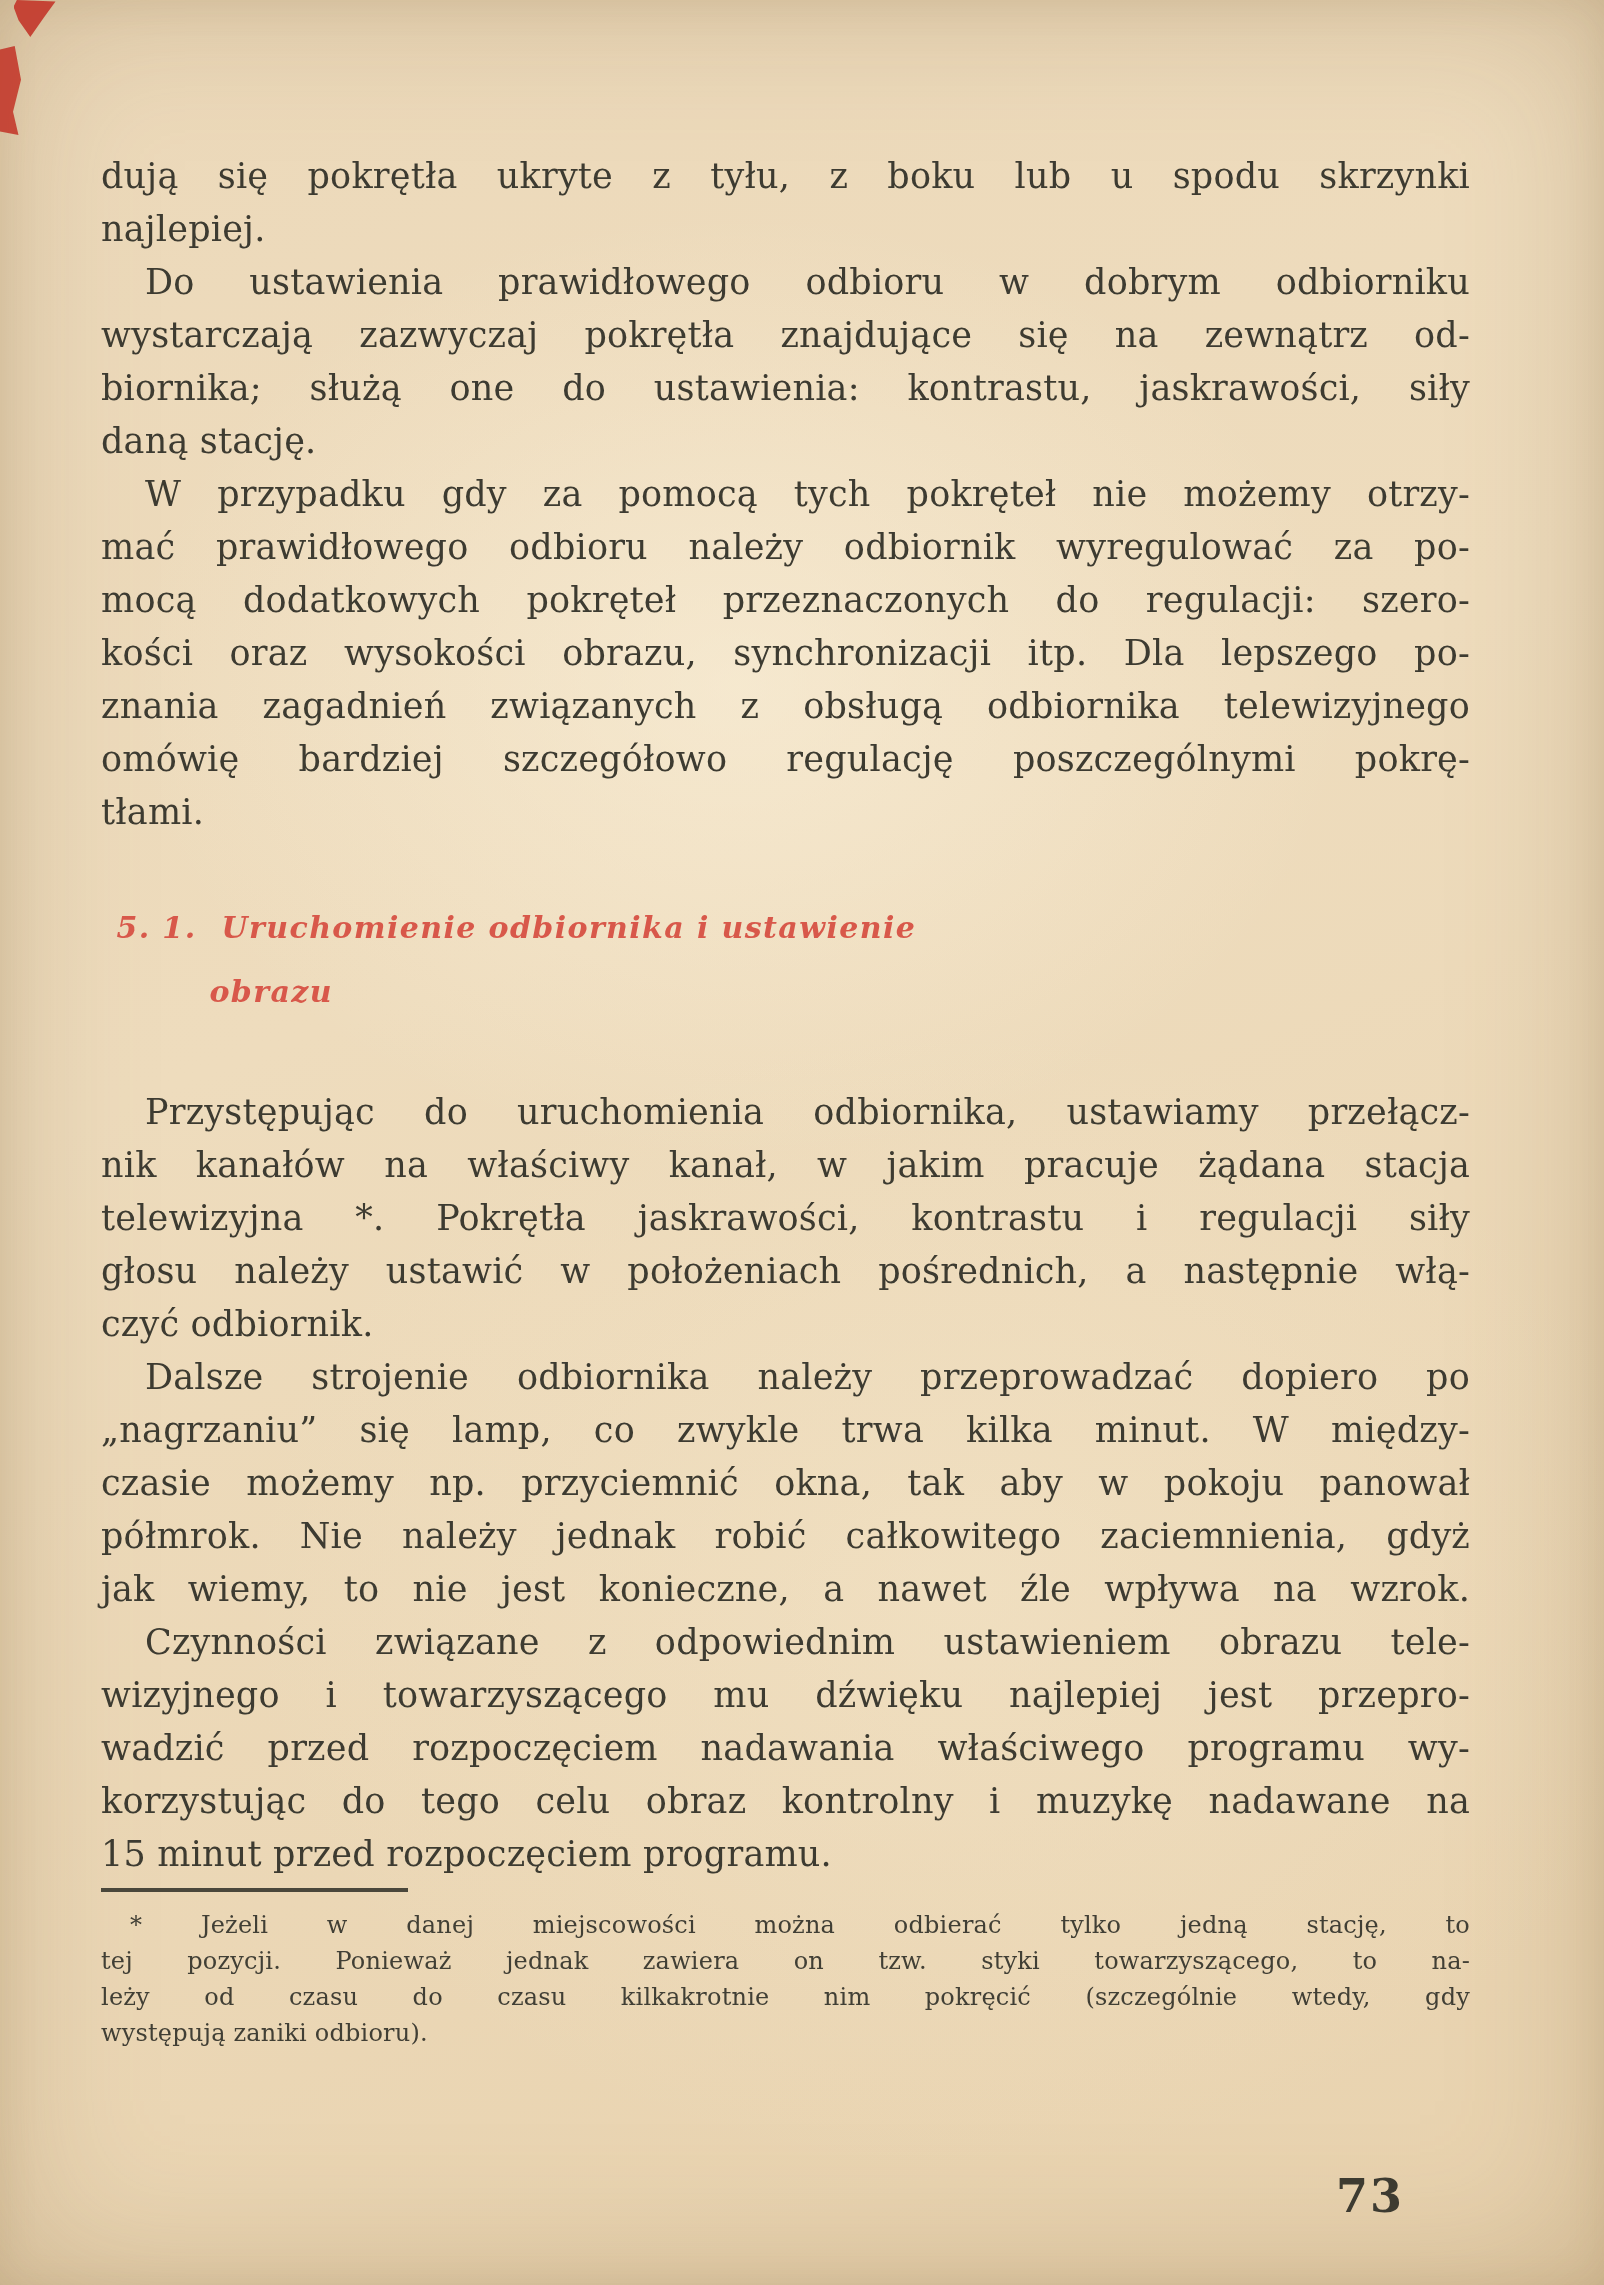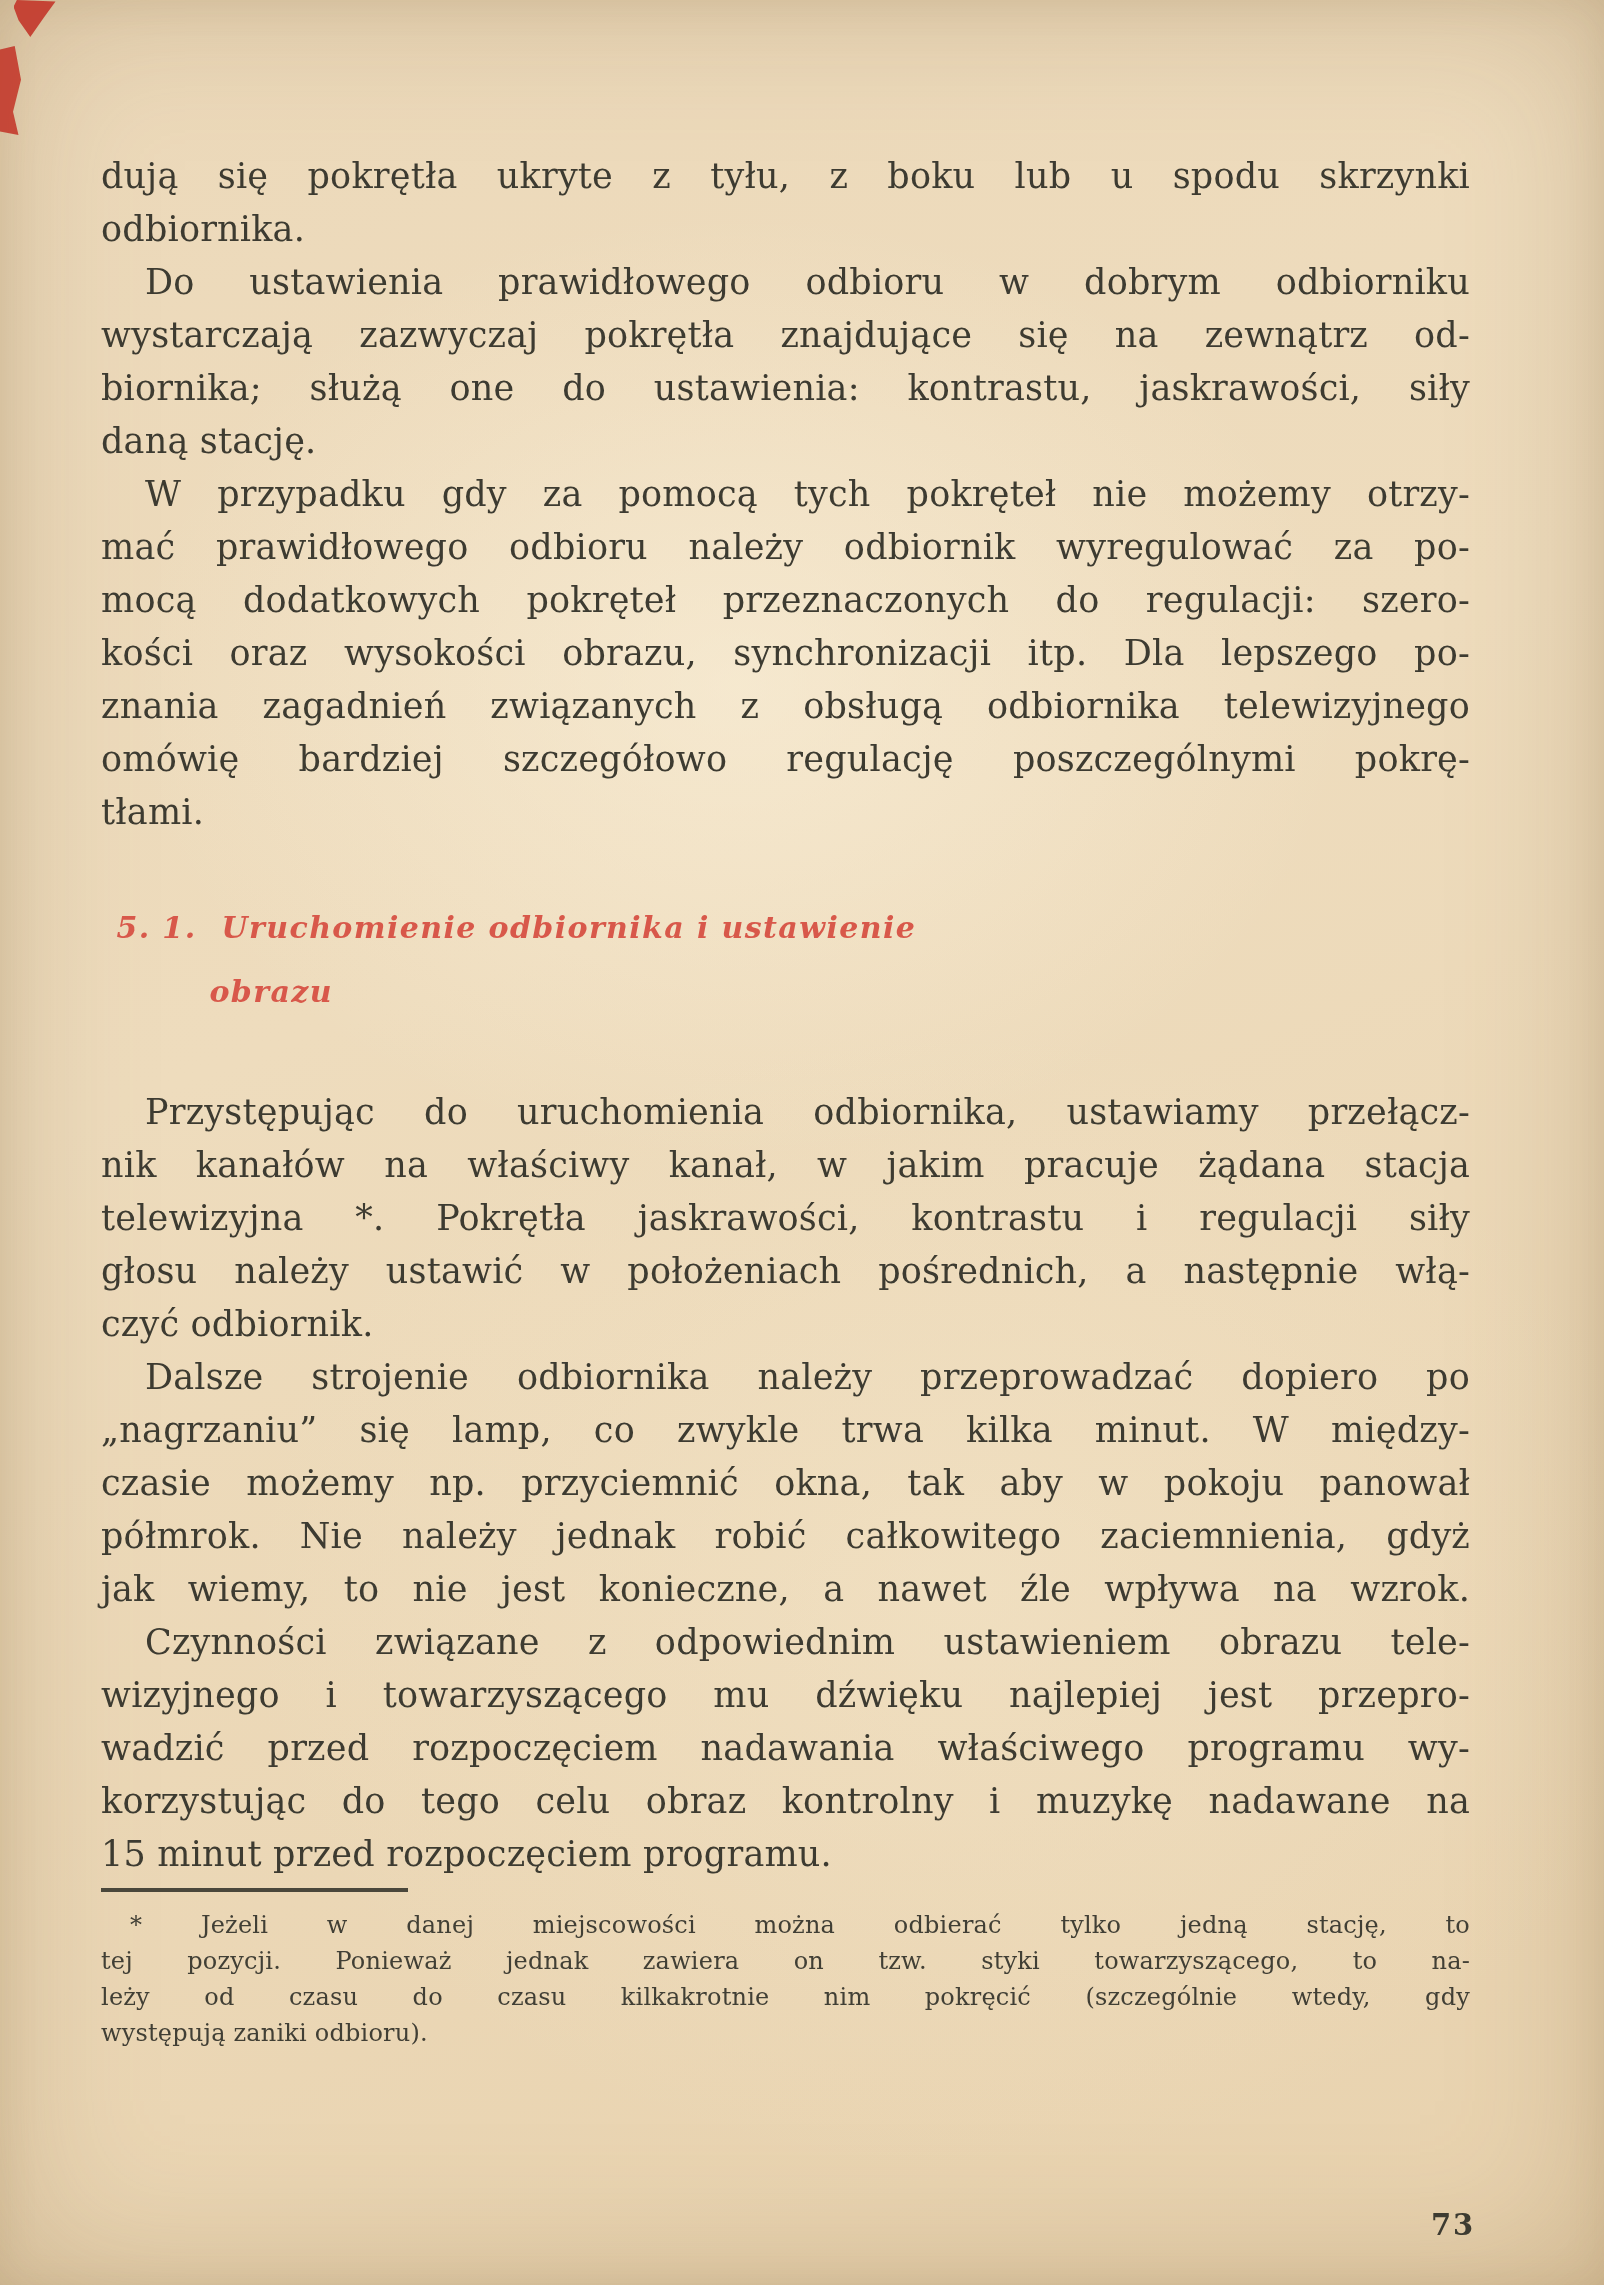--- a/index.html
+++ b/index.html
@@ -76,42 +76,41 @@
     margin-top: 15.4px;
     font-size: 24px;
     line-height: 36px;
     letter-spacing: 0.2px;
     color: #413f35;
   }
   .fln.ind { text-indent: 29px; }
 
   .page-number {
     position: absolute;
-    left: 1431px;
+    left: 1336px;
     top: 2169px;
-    font-size: 29px;
+    font-size: 46px;
     font-weight: bold;
     color: #3d3b31;
     letter-spacing: 1.9px;
-    margin-top: 39px;
   }
 </style>
 </head>
 <body>
 
 <div class="page">
 
   <div class="corner-mark mark-a"></div>
   <div class="corner-mark mark-b"></div>
 
   <div class="textblock">
 
     <div class="para">
       <div class="ln just">dują się pokrętła ukryte z tyłu, z boku lub u spodu skrzynki</div>
-      <div class="ln">odbiornika.</div>
+      <div class="ln">najlepiej.</div>
     </div>
 
     <div class="para">
       <div class="ln just ind">Do ustawienia prawidłowego odbioru w dobrym odbiorniku</div>
       <div class="ln just">wystarczają zazwyczaj pokrętła znajdujące się na zewnątrz od-</div>
       <div class="ln just">biornika; służą one do ustawienia: kontrastu, jaskrawości, siły</div>
       <div class="ln">daną stację.</div>
     </div>
 
     <div class="para">

